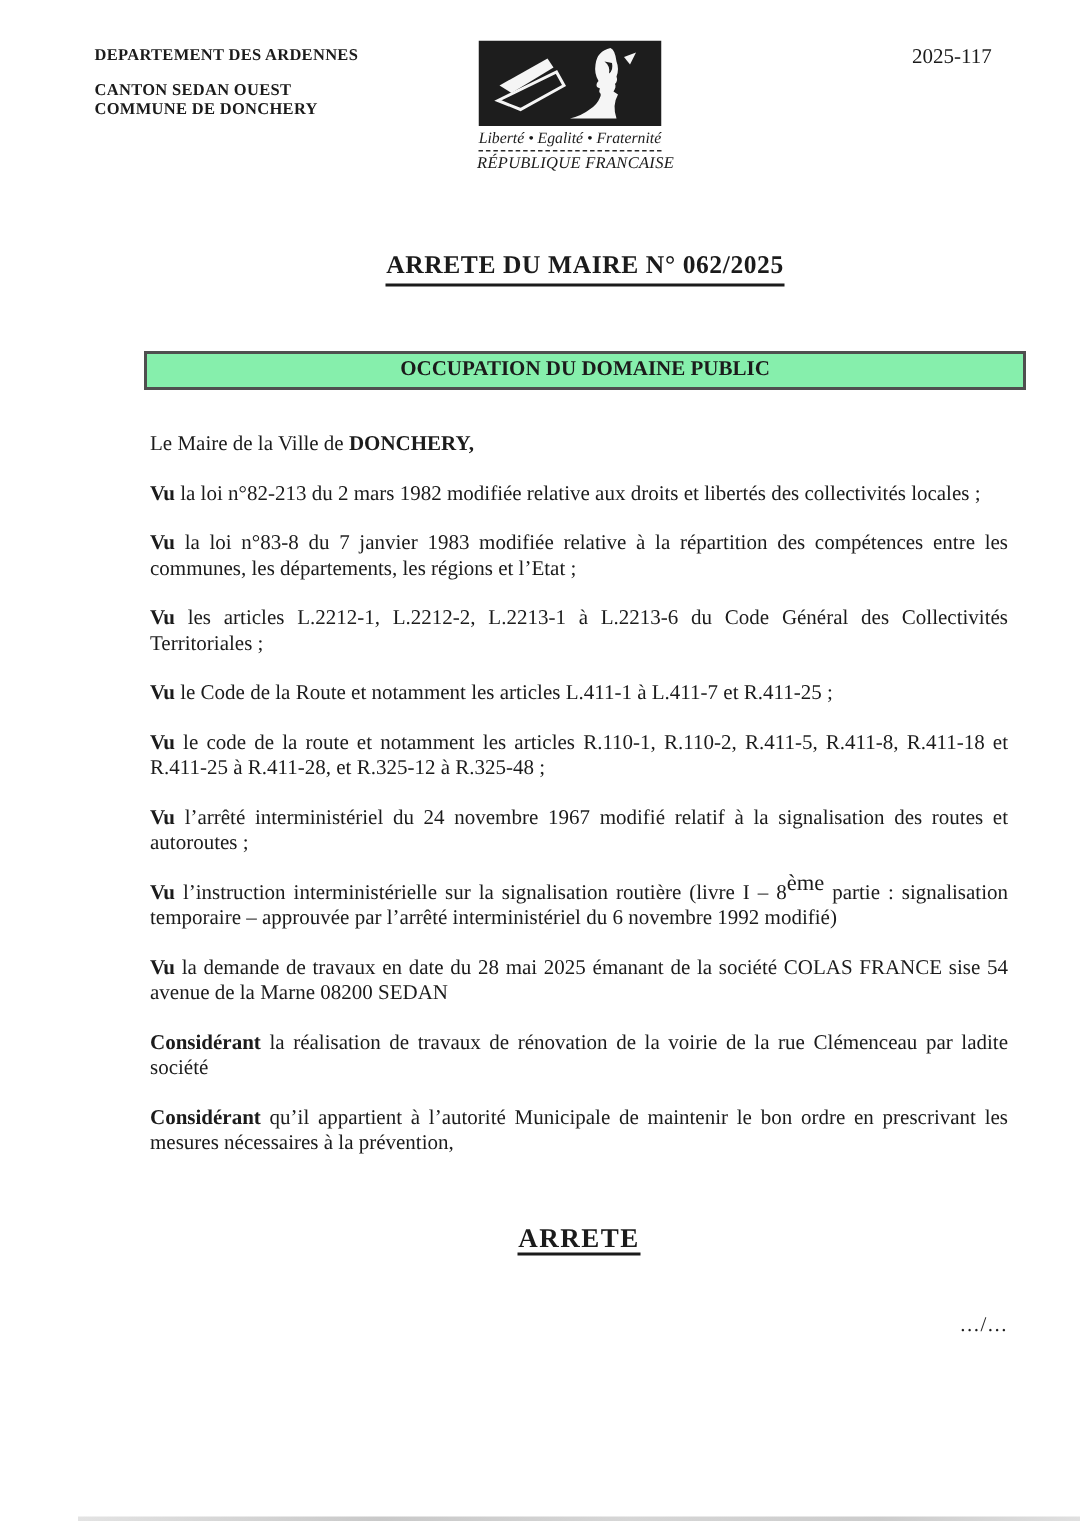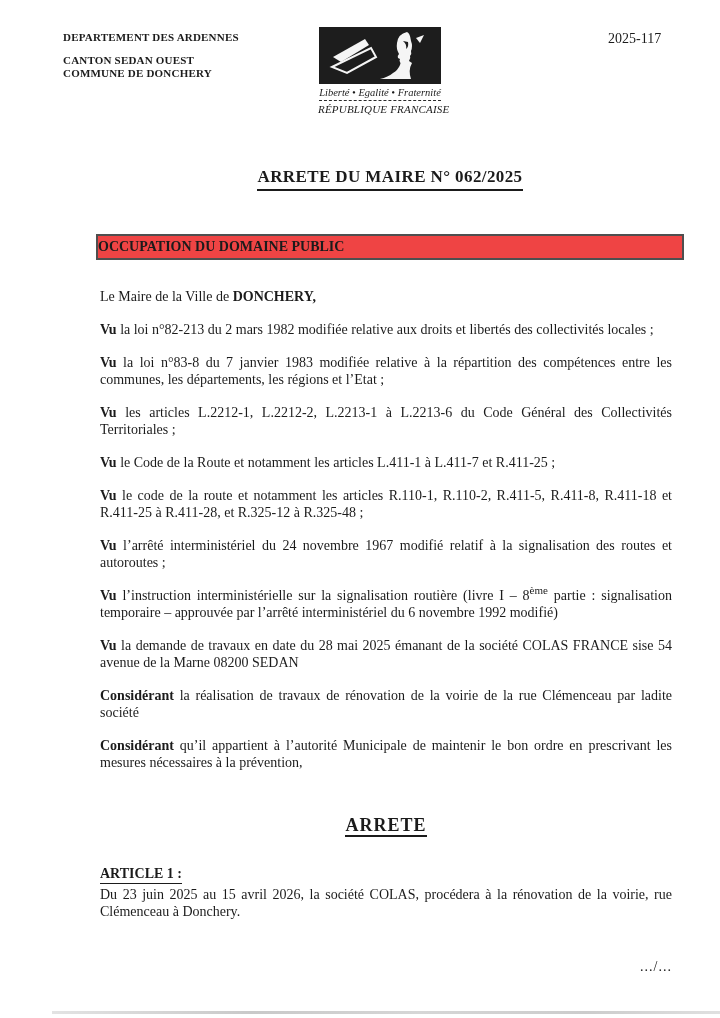--- a/index.html
+++ b/index.html
@@ -17,28 +17,28 @@
   .dash-sep { border-top:1.5px dashed #2a2a2a; margin:2px 1px 2px; height:0; }
   .republic { font-size:11px; font-weight:normal; font-style:italic; white-space:nowrap; letter-spacing:0.2px; }
   
   .ref-number { position:absolute; left:608px; top:31px; font-size:14px; }
   
   .doc-title { position:absolute; left:96px; top:167px; width:588px; text-align:center; font-size:17px; font-weight:bold; }
   .doc-title span { display:inline-block; border-bottom:2px solid #1b1b1b; padding-bottom:2px; letter-spacing:0.4px; }
   
   .subject-box {
     position:absolute; left:96px; top:234px; width:584px;
-    border:2px solid #4f4f4f; background:#ef4444;
-    text-align:left; font-weight:bold; font-size:14px; line-height:17px; padding:2px 0 3px;
+    border:2px solid #4f4f4f; background:#86efac;
+    text-align:center; font-weight:bold; font-size:14px; line-height:17px; padding:2px 0 3px;
   }
   
   .content { position:absolute; left:100px; top:288px; width:572px; font-size:14px; line-height:17px; text-align:justify; }
   .para { margin:0 0 16px; }
   .b { font-weight:bold; }
-  .content sup { font-size:11px; line-height:0; vertical-align:super; }
+  .content sup { font-size:15px; line-height:0; vertical-align:super; }
   .decree-heading { text-align:center; margin:46px 0 28px; font-size:18px; font-weight:bold; }
   .decree-heading span { display:inline-block; border-bottom:2px solid #1b1b1b; padding-bottom:1px; letter-spacing:1px; }
   .article-heading { font-weight:bold; font-size:14px; margin:0; text-align:left; }
   .article-heading span { display:inline-block; border-bottom:1.5px solid #1b1b1b; padding-bottom:0.5px; }
   .article-text { margin:2px 0 0; }
   .continuation { text-align:right; margin-top:38px; font-size:14px; letter-spacing:1px; }
   
   .bottom-scan-line { position:absolute; left:52px; right:0; top:1011px; height:3px;
     background:linear-gradient(90deg,#e3e3e3,#c9c9c9 30%,#d6d6d6 55%,#cccccc 80%,#e0e0e0); }
 </style>
@@ -91,24 +91,18 @@
         <p class="para"><span class="b">Vu</span><span> l’instruction interministérielle sur la signalisation routière (livre I – 8</span><sup>ème</sup><span> partie : signalisation temporaire – approuvée par l’arrêté interministériel du 6 novembre 1992 modifié)</span></p>
         <p class="para"><span class="b">Vu</span><span> la demande de travaux en date du 28 mai 2025 émanant de la société COLAS FRANCE sise 54 avenue de la Marne 08200 SEDAN</span></p>
         <p class="para"><span class="b">Considérant</span><span> la réalisation de travaux de rénovation de la voirie de la rue Clémenceau par ladite société</span></p>
         <p class="para"><span class="b">Considérant</span><span> qu’il appartient à l’autorité Municipale de maintenir le bon ordre en prescrivant les mesures nécessaires à la prévention,</span></p>
       </div>
 
     <div class="decree-heading">
       <span>ARRETE</span>
     </div>
 
-    <div>
-      <p class="article-heading">
-        <span>ARTICLE 1 :</span>
-      </p>
-      <p class="article-text para">Du 23 juin 2025 au 15 avril 2026, la société COLAS, procédera à la rénovation de la voirie, rue Clémenceau à Donchery.</p>
-    </div>
 
     <p class="continuation">.../...</p>
   </div>
 
   <div class="bottom-scan-line"></div>
 </div>
 
 </body></html>

